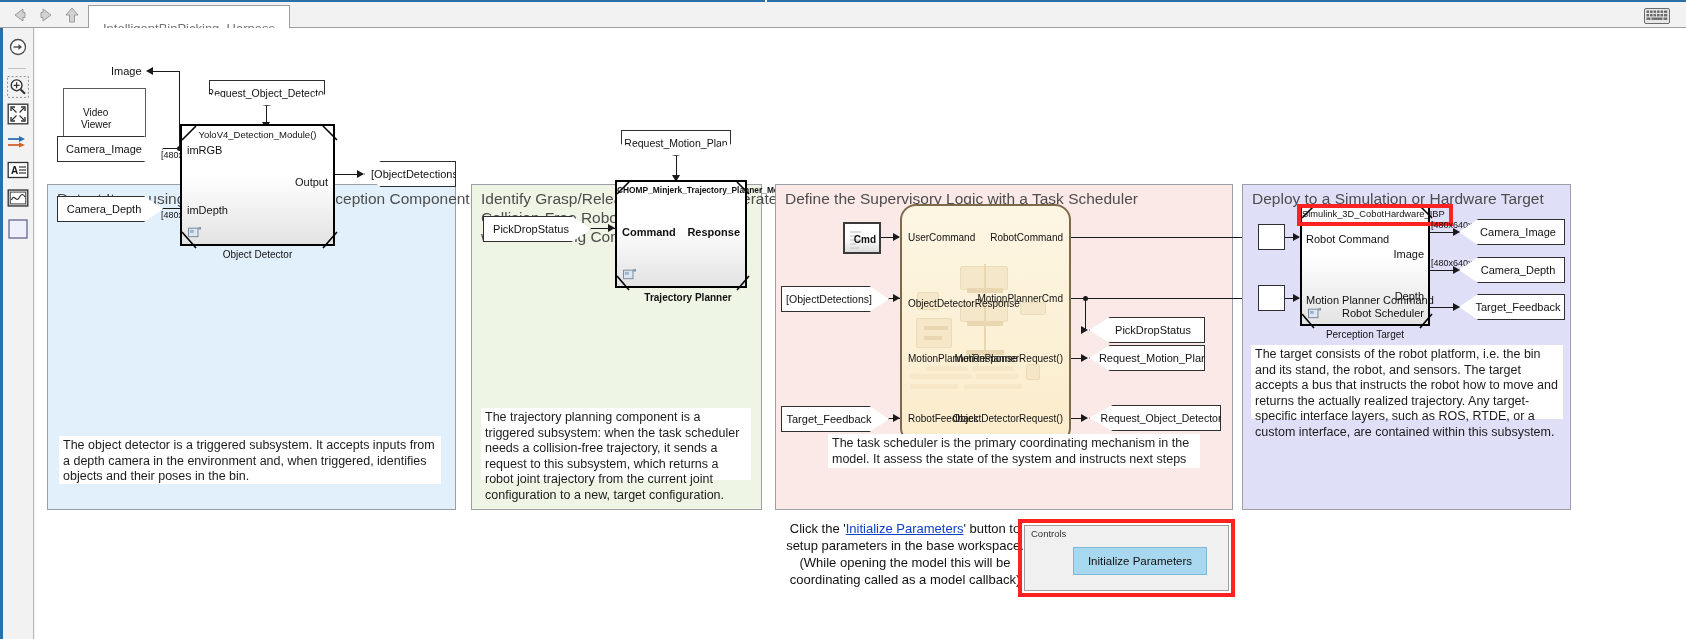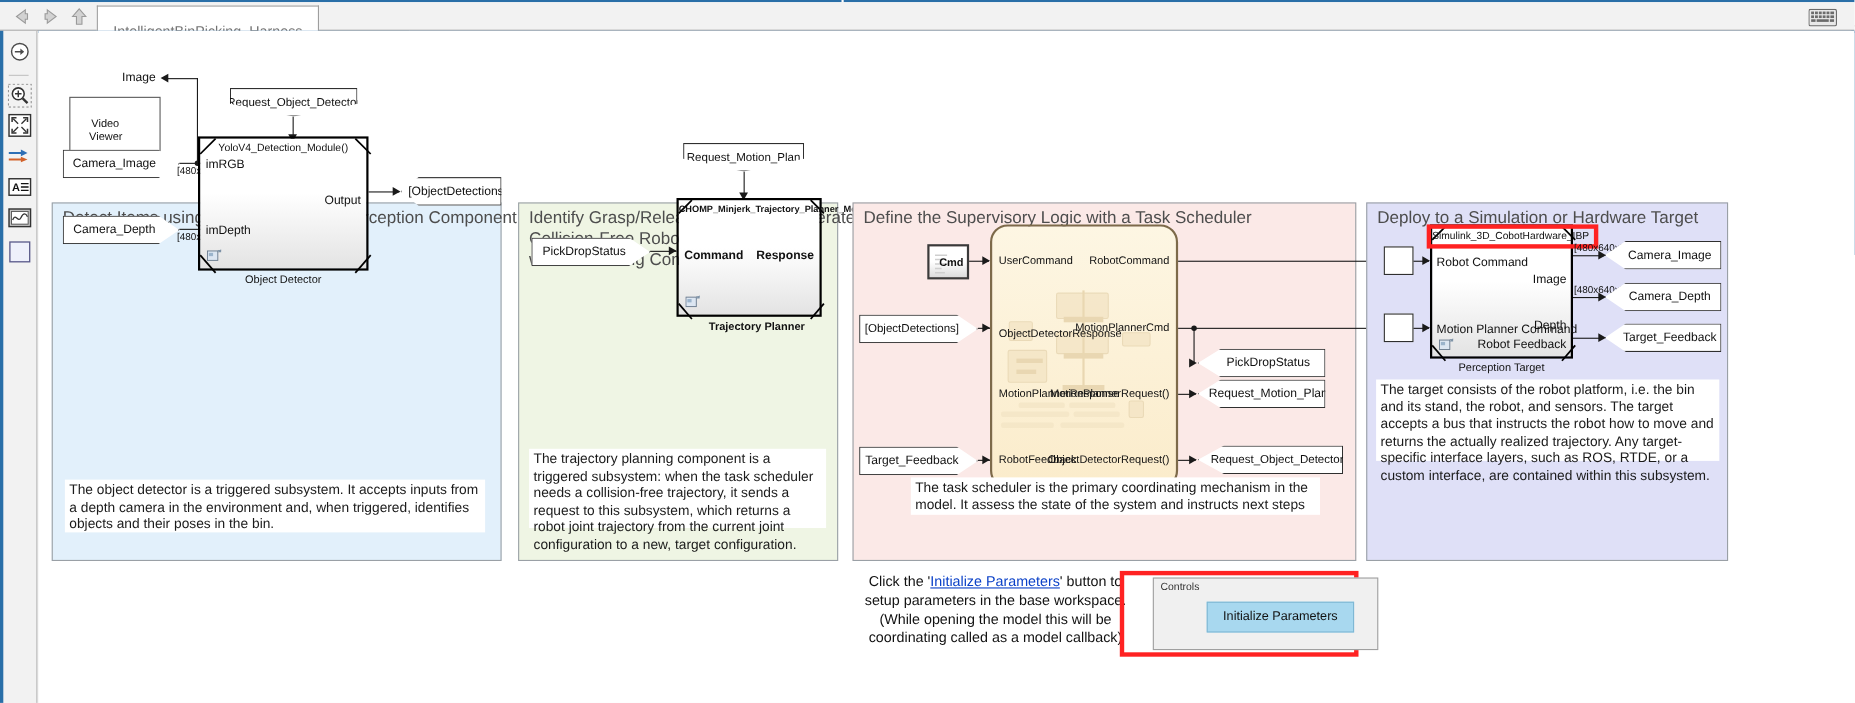--- a/index.html
+++ b/index.html
@@ -84,21 +84,21 @@
   
   .sfchart { position:absolute; border:2px solid #7d6a4a; border-radius:16px;
     background:linear-gradient(180deg,#fdf6e3 0%,#fbeccb 100%); overflow:hidden; }
   .sfghost { position:absolute; background:#f3e4c4; opacity:.75; border-radius:2px; }
   .sfghostline { position:absolute; background:#e9d7b2; }
 
   
   .redhl { position:absolute; border:4px solid #ff2222; background:transparent; }
 
   
-  .ctrlpanel { position:absolute; background:#f0f0f0; border:1px solid #a0a0a0;margin-left:24px; }
+  .ctrlpanel { position:absolute; background:#f0f0f0; border:1px solid #a0a0a0; }
   .ctrlpanel .cap { position:absolute; left:6px; top:2px; font-size:9.5px; color:#333; }
   .initbtn { position:absolute; background:#a8d8ef; border:1px solid #7fb8d4;
     font-size:11.5px; color:#111; display:flex; align-items:center; justify-content:center;
     cursor:pointer; }
 
   .clicktext { position:absolute; text-align:center; font-size:13px; color:#111;
     line-height:17px; }
   .clicktext a { color:#0b41c8; text-decoration:underline; cursor:pointer; }
 
   .viewerblock { position:absolute; border:1.5px solid #5a5a5a; background:#fff; }
@@ -416,21 +416,21 @@
         <path d="M2 14 L14 2" stroke="#000" stroke-width="1.6" fill="none"></path>
         <path d="M132 14 L120 2" stroke="#000" stroke-width="1.6" fill="none"></path>
         <path d="M2 110 L14 124" stroke="#000" stroke-width="1.6" fill="none"></path>
         <path d="M132 110 L120 124" stroke="#000" stroke-width="1.6" fill="none"></path>
       </svg>
       <div class="blocklabeltop" style="font-size:9.3px;">Simulink_3D_CobotHardware_IBP</div>
       <div class="portlabel" style="left:4px; top:27px;">Robot Command</div>
       <div class="portlabel" style="left:4px; top:88px;">Motion Planner Command</div>
       <div class="portlabel" style="right:4px; top:42px;">Image</div>
       <div class="portlabel" style="right:4px; top:84px;">Depth</div>
-      <div class="portlabel" style="right:4px; top:101px;">Robot Feedback</div>
+      <div class="portlabel" style="right:4px; top:101px;">Robot Scheduler</div>
       <svg class="ssicon" style="left:6px; bottom:5px;" width="16" height="14" viewBox="0 0 16 14">
         <rect x="0.5" y="2.5" width="11" height="10" fill="#dce6f2" stroke="#6b7c8f"></rect>
         <rect x="2" y="4.5" width="4.5" height="3.5" fill="#9bb4cc"></rect>
         <path d="M11 4 L15 0.6 L15 4 Z" fill="#7e93a8"></path>
         <path d="M11.5 2 L15 2" stroke="#7e93a8" stroke-width="1"></path>
       </svg>
     </div>
     <div class="undername" style="left:1265px; top:301px; width:130px;">Perception Target</div>
 
     <div class="redhl" style="left:1262px; top:176px; width:156px; height:22px;"></div>

